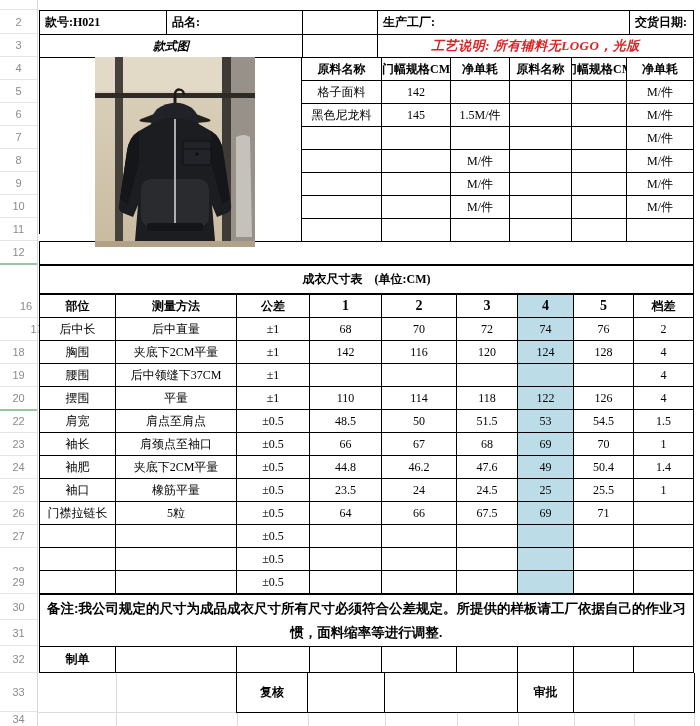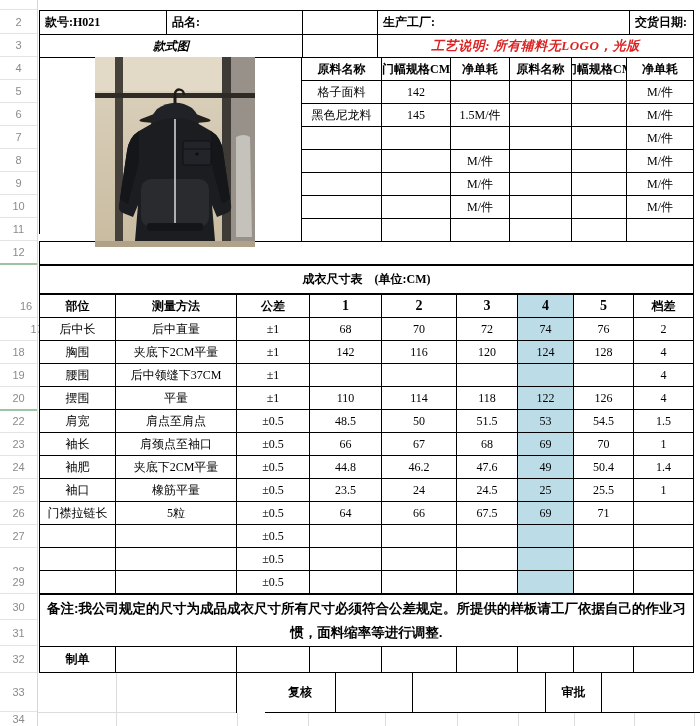--- a/index.html
+++ b/index.html
@@ -295,21 +295,21 @@
     <div class="c"></div>
     <div class="c"></div>
     <div class="c"></div>
     <div class="c"></div>
     <div class="c"></div>
     <div class="c"></div>
     <div class="c"></div>
     <div class="c"></div>
   </div>
 
-  <div class="sec" style="left:236px;top:672px;width:458px;height:41px;grid-template-columns:71px 77px 133px 56px 121px;grid-auto-rows:40px;padding-left:28px;">
+  <div class="sec" style="left:236px;top:672px;width:458px;height:41px;grid-template-columns:71px 77px 133px 56px 121px;grid-auto-rows:40px;">
     <div class="c b">复核</div>
     <div class="c"></div>
     <div class="c"></div>
     <div class="c b">审批</div>
     <div class="c"></div>
   </div>
 
   <svg id="photo" viewBox="0 0 160 190">
     <defs>
       <linearGradient id="bgw" x1="0" y1="0" x2="0" y2="1">

